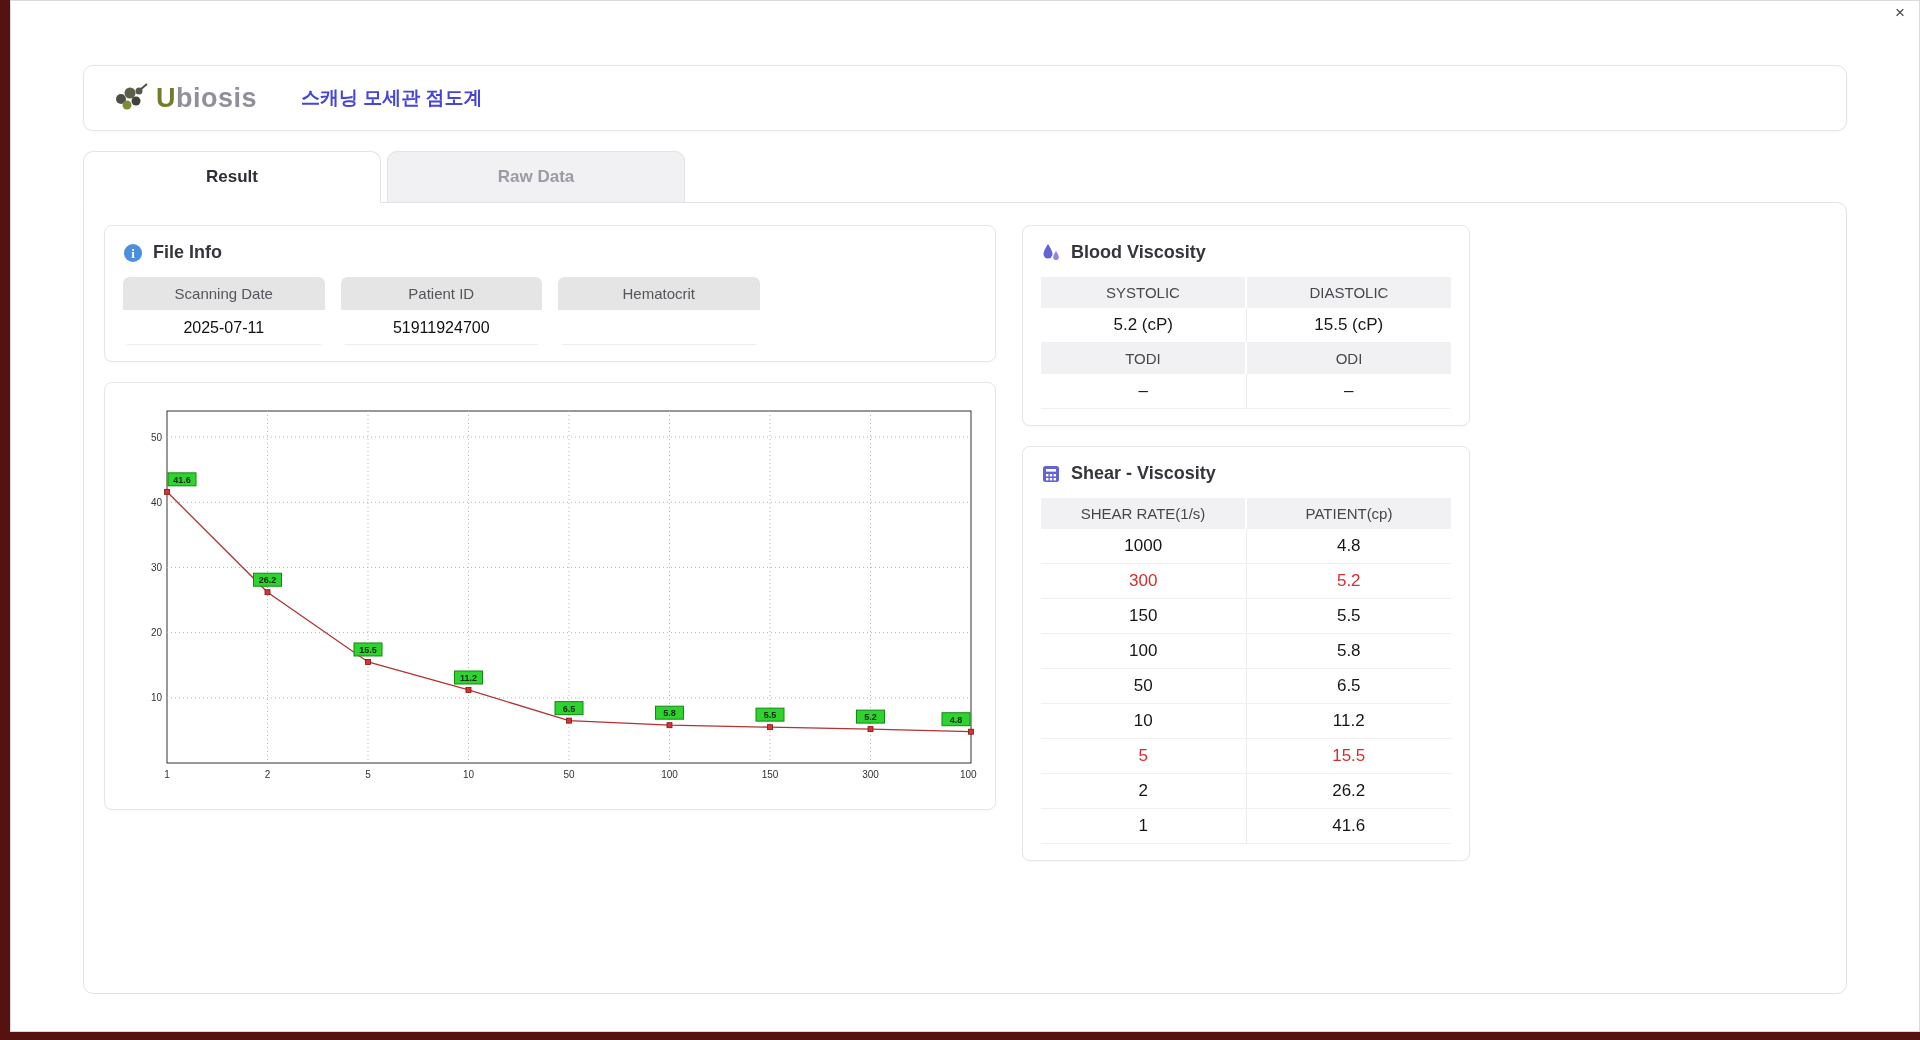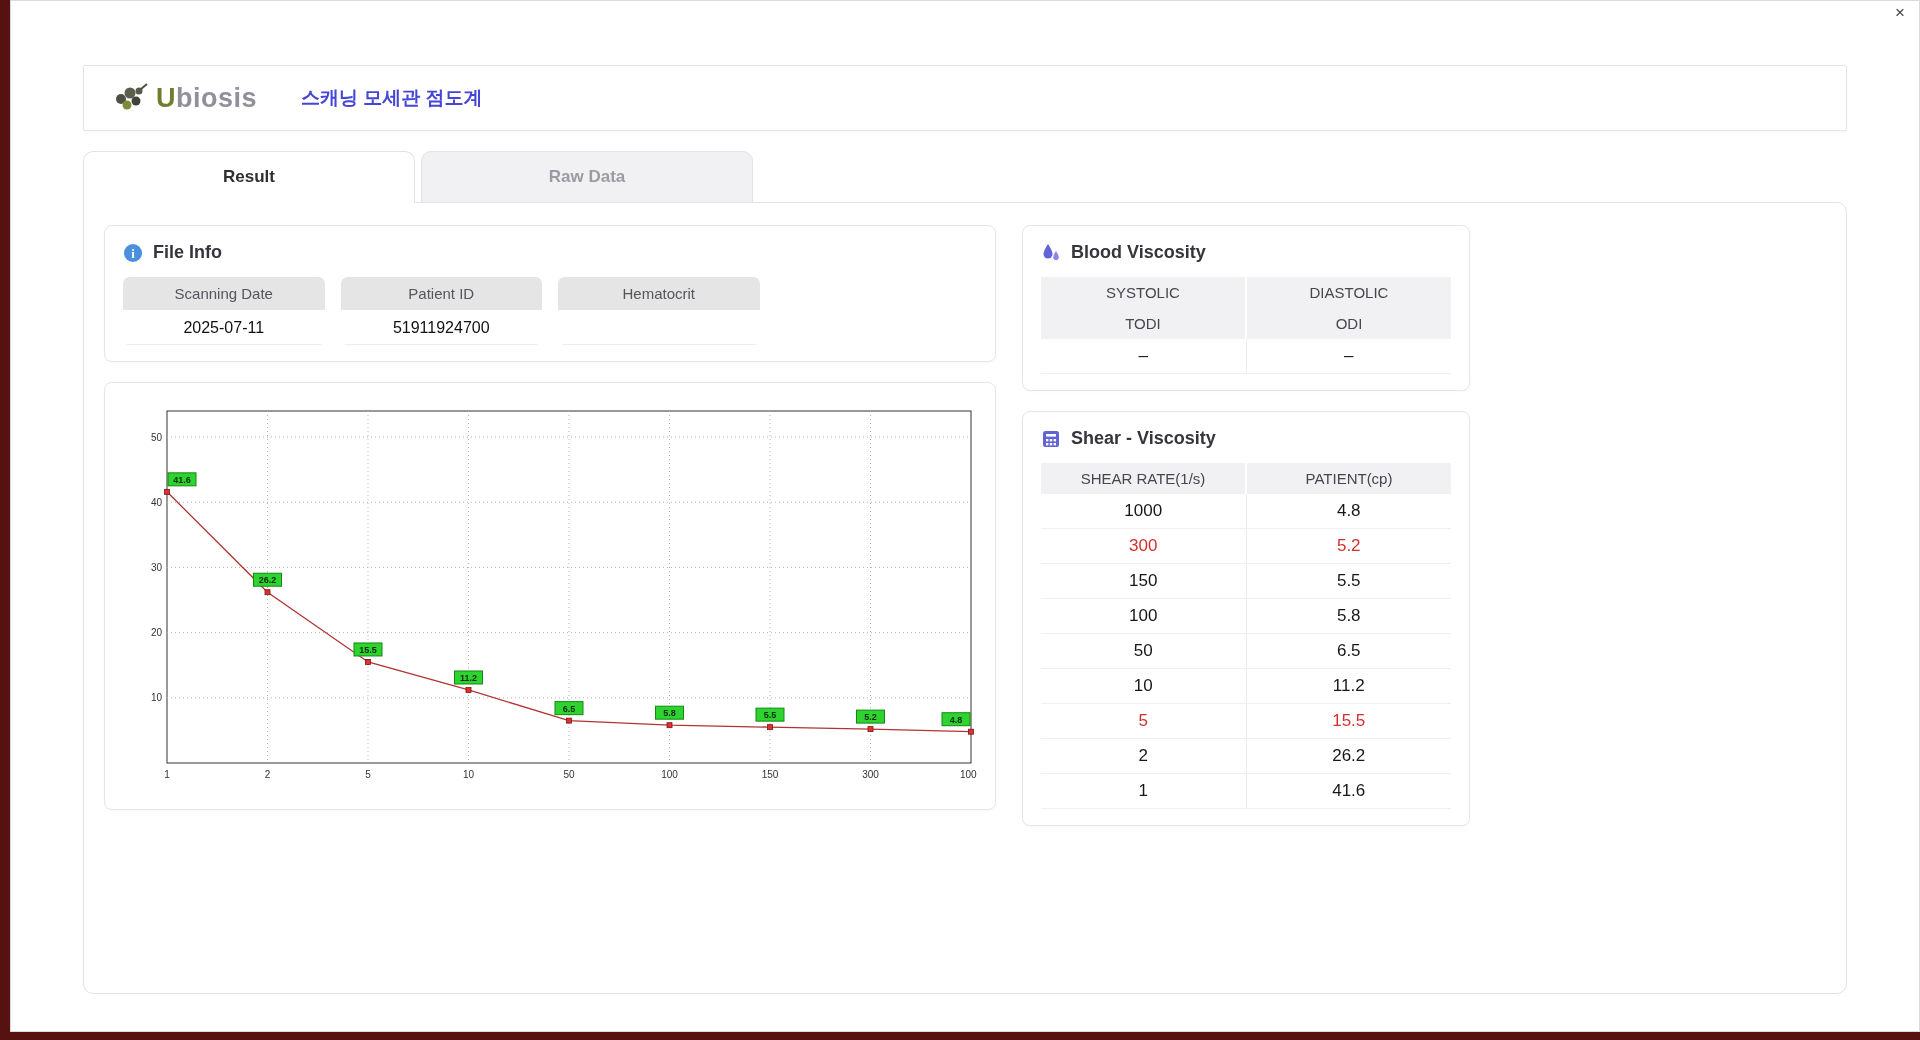--- a/index.html
+++ b/index.html
@@ -17,33 +17,33 @@
   .titlebar { height: 24px; position: relative; }
   .close {
     position: absolute; top: 2px; right: 14px;
     font-size: 17px; color: #444; cursor: pointer; line-height: 20px;
   }
   .content { padding: 40px 72px 0 72px; }
 
   
   .header-card {
     height: 66px; display: flex; align-items: center; padding: 0 28px;
-    border: 1px solid #e4e4e9; border-radius: 2px; background: #fff;
+    border: 1px solid #e4e4e9; border-radius: 10px; background: #fff;
     box-shadow: 0 1px 3px rgba(0,0,0,0.04);
   }
   .logo { display: flex; align-items: center; gap: 6px; }
   .logo-text { font-size: 27px; font-weight: 700; letter-spacing: 0.5px; }
   .logo-u { color: #6f7d2c; }
   .logo-rest { color: #90909a; }
   .app-title { margin-left: 44px; font-size: 19px; font-weight: 700; color: #4545d6; }
 
   
   .tabs { display: flex; gap: 6px; margin-top: 20px; }
   .tab {
-    width: 332px; height: 52px; display: flex; align-items: center; justify-content: center;
+    width: 298px; height: 52px; display: flex; align-items: center; justify-content: center;
     font-size: 17px; font-weight: 700; border-radius: 10px 10px 0 0;
     position: relative; z-index: 2; margin-bottom: -1px; cursor: pointer;
   }
   .tab.active {
     background: #fff; color: #2f2f35;
     border: 1px solid #e2e2e7; border-bottom: 1px solid #fff;
   }
   .tab.inactive {
     background: #f1f1f4; color: #9b9ba3;
     border: 1px solid #e2e2e7; border-bottom: 1px solid #e2e2e7;
@@ -217,20 +217,24 @@
               </svg>
               <span class="card-title">Blood Viscosity</span>
             </div>
             <table>
               <tbody>
                 <tr>
                   <th style="width:50%">SYSTOLIC</th>
                   <th>DIASTOLIC</th>
                 </tr>
                 <tr>
+                  <td>5.2 (cP)</td>
+                  <td>15.5 (cP)</td>
+                </tr>
+                <tr>
                   <th>TODI</th>
                   <th>ODI</th>
                 </tr>
                 <tr>
                   <td>–</td>
                   <td>–</td>
                 </tr>
               </tbody>
             </table>
           </div>

